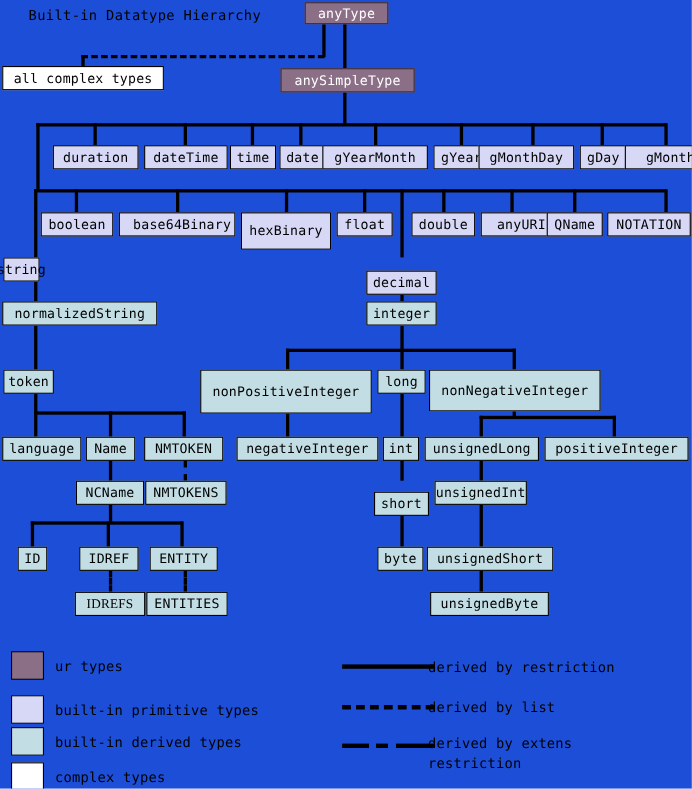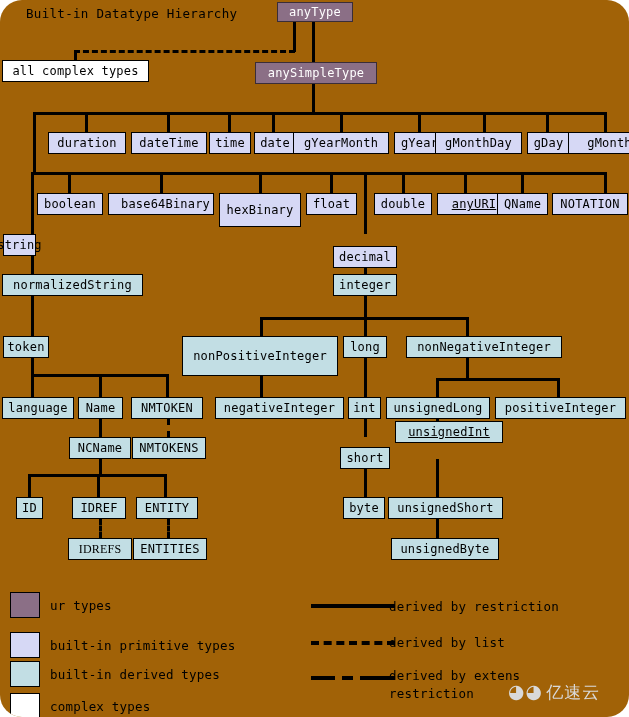--- a/index.html
+++ b/index.html
@@ -4,24 +4,23 @@
 <style>
   html, body {
     margin: 0;
     padding: 0;
     background: #ffffff;
   }
   #root {
     position: relative;
     width: 629px;
     height: 717px;
-    background: #a16207;
+    background: #1d4ed8;
     font-family: "DejaVu Sans Mono", "Liberation Mono", monospace;
     overflow: hidden;
-    border-radius: 22px;
   }
   .title {
     position: absolute;
     font-family: "DejaVu Sans Mono", "Liberation Mono", monospace;
     font-size: 12.5px;
     color: #000000;
     white-space: nowrap;
     letter-spacing: 0.3px;
   }
   
@@ -222,42 +221,42 @@
       <div class="node kind-primitive" style="left: 293px; top: 132px; width: 96px; height: 22px;">gYearMonth</div>
       <div class="node kind-primitive" style="left: 394px; top: 132px; width: 51px; height: 22px;">gYear</div>
       <div class="node kind-primitive" style="left: 435px; top: 132px; width: 87px; height: 22px;">gMonthDay</div>
       <div class="node kind-primitive" style="left: 527px; top: 132px; width: 43px; height: 22px;">gDay</div>
       <div class="node kind-primitive" style="left: 568px; top: 132px; width: 83px; height: 22px; text-align: center;">gMonth</div>
       <div class="node kind-primitive" style="left: 37px; top: 193px; width: 66px; height: 22px;">boolean</div>
       <div class="node kind-primitive" style="left: 108px; top: 193px; width: 106px; height: 22px; padding-left: 13px;">base64Binary</div>
       <div class="node kind-primitive" style="left: 219px; top: 193px; width: 82px; height: 34px;">hexBinary</div>
       <div class="node kind-primitive" style="left: 306px; top: 193px; width: 51px; height: 22px;">float</div>
       <div class="node kind-primitive" style="left: 374px; top: 193px; width: 58px; height: 22px;">double</div>
-      <div class="node kind-primitive" style="left: 437px; top: 193px; width: 74px; height: 22px; text-decoration: underline;">anyURI</div>
+      <div class="node kind-primitive" style="left: 437px; top: 193px; width: 74px; height: 22px;">anyURI</div>
       <div class="node kind-primitive" style="left: 497px; top: 193px; width: 51px; height: 22px;">QName</div>
       <div class="node kind-primitive" style="left: 552px; top: 193px; width: 76px; height: 22px;">NOTATION</div>
       <div class="node kind-primitive" style="left: 3px; top: 234px; width: 33px; height: 22px;">string</div>
       <div class="node kind-primitive" style="left: 333px; top: 246px; width: 64px; height: 22px;">decimal</div>
       <div class="node kind-derived" style="left: 2px; top: 274px; width: 141px; height: 22px;">normalizedString</div>
       <div class="node kind-derived" style="left: 333px; top: 274px; width: 64px; height: 22px;">integer</div>
       <div class="node kind-derived" style="left: 3px; top: 336px; width: 46px; height: 22px;">token</div>
       <div class="node kind-derived" style="left: 182px; top: 336px; width: 156px; height: 40px;">nonPositiveInteger</div>
       <div class="node kind-derived" style="left: 343px; top: 336px; width: 44px; height: 22px;">long</div>
-      <div class="node kind-derived" style="left: 390px; top: 336px; width: 156px; height: 22px; margin-left: 16px;">nonNegativeInteger</div>
+      <div class="node kind-derived" style="left: 390px; top: 336px; width: 156px; height: 38px;">nonNegativeInteger</div>
       <div class="node kind-derived" style="left: 2px; top: 397px; width: 72px; height: 22px;">language</div>
       <div class="node kind-derived" style="left: 78px; top: 397px; width: 45px; height: 22px;">Name</div>
       <div class="node kind-derived" style="left: 131px; top: 397px; width: 72px; height: 22px;">NMTOKEN</div>
       <div class="node kind-derived" style="left: 215px; top: 397px; width: 129px; height: 22px;">negativeInteger</div>
       <div class="node kind-derived" style="left: 348px; top: 397px; width: 33px; height: 22px;">int</div>
       <div class="node kind-derived" style="left: 386px; top: 397px; width: 104px; height: 22px;">unsignedLong</div>
       <div class="node kind-derived" style="left: 495px; top: 397px; width: 131px; height: 22px;">positiveInteger</div>
       <div class="node kind-derived" style="left: 69px; top: 437px; width: 62px; height: 22px;">NCName</div>
       <div class="node kind-derived" style="left: 132px; top: 437px; width: 74px; height: 22px;">NMTOKENS</div>
       <div class="node kind-derived" style="left: 340px; top: 437px; width: 50px; height: 22px; margin-top: 10px;">short</div>
-      <div class="node kind-derived" style="left: 395px; top: 421px; width: 108px; height: 22px; text-decoration: underline;">unsignedInt</div>
+      <div class="node kind-derived" style="left: 395px; top: 437px; width: 84px; height: 22px;">unsignedInt</div>
       <div class="node kind-derived" style="left: 16px; top: 497px; width: 27px; height: 22px;">ID</div>
       <div class="node kind-derived" style="left: 72px; top: 497px; width: 54px; height: 22px;">IDREF</div>
       <div class="node kind-derived" style="left: 136px; top: 497px; width: 62px; height: 22px;">ENTITY</div>
       <div class="node kind-derived" style="left: 343px; top: 497px; width: 42px; height: 22px;">byte</div>
       <div class="node kind-derived" style="left: 388px; top: 497px; width: 115px; height: 22px;">unsignedShort</div>
       <div class="node kind-derived" style="left: 68px; top: 538px; width: 64px; height: 22px; font-family: Liberation Serif, serif;">IDREFS</div>
       <div class="node kind-derived" style="left: 133px; top: 538px; width: 74px; height: 22px;">ENTITIES</div>
       <div class="node kind-derived" style="left: 391px; top: 538px; width: 108px; height: 22px;">unsignedByte</div>
     </div>
 
@@ -276,17 +275,14 @@
         <div class="legend-line ls-solid" style="left: 311px; top: 604px;"></div>
         <div class="legend-label" style="left: 389px; top: 599px;">derived by restriction</div>
         <div class="legend-line ls-dashed" style="left: 311px; top: 641px;"></div>
         <div class="legend-label" style="left: 389px; top: 635px;">derived by list</div>
         <div class="legend-line ls-dashdot" style="left: 311px; top: 676px;"></div>
         <div class="legend-label" style="left: 389px; top: 668px;">derived by extens</div>
         <div class="legend-label" style="left: 389px; top: 686px;">restriction</div>
       </div>
   </div>
 
-  <div class="watermark" style="left:508px; top:680px;">
-    <span class="wm-mark">◕◕</span><span>亿速云</span>
-  </div>
 
 </div>
 
 </body></html>

